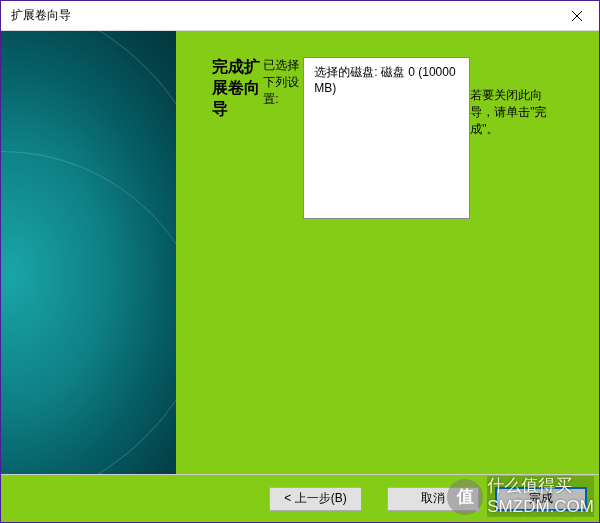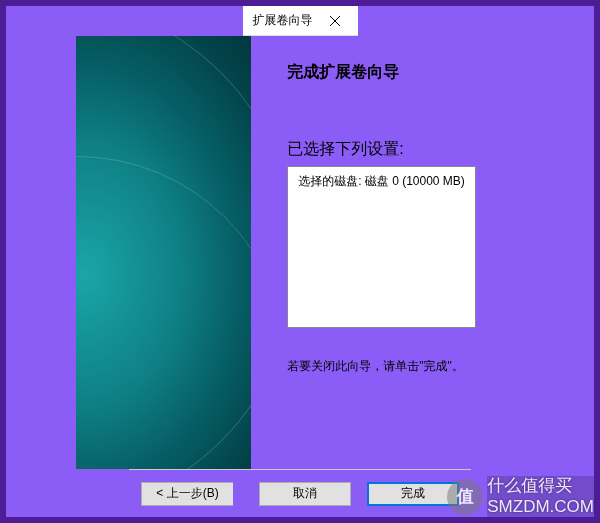--- a/index.html
+++ b/index.html
@@ -12,25 +12,24 @@
       font-size: 12px;
       background: #fff;
       width: 600px;
       height: 523px;
       overflow: hidden;
       position: relative;
     }
     .window {
       width: 600px;
       height: 523px;
-      border: 6px solid #4c1d95;
-      background: #8b5cf6;
+      border: 1px solid #4c1d95;
+      background: #84cc16;
       display: flex;
       flex-direction: column;
-      align-items: center;
     }
     .titlebar {
       height: 30px;
       display: flex;
       align-items: center;
       justify-content: space-between;
       padding: 0 0 0 10px;
       border-bottom: 1px solid #ddd;
       background: #fff;
     }
@@ -79,30 +78,29 @@
       border-radius: 50%;
       width: 420px;
       height: 420px;
       left: -210px;
       top: 120px;
     }
     .content {
       flex: 1;
       padding: 26px 48px 10px 36px;
       display: flex;
-      flex-direction: column;
     }
     .heading {
       font-size: 16px;
       font-weight: bold;
       color: #000;
       margin-bottom: 56px;
     }
     .label {
-      font-size: 16px;
+      font-size: 12px;
       color: #000;
       margin-bottom: 6px;
     }
     .settings-box {
       width: 100%;
       height: 162px;
       border: 1px solid #888;
       padding: 6px 10px;
       font-size: 12px;
       color: #000;

